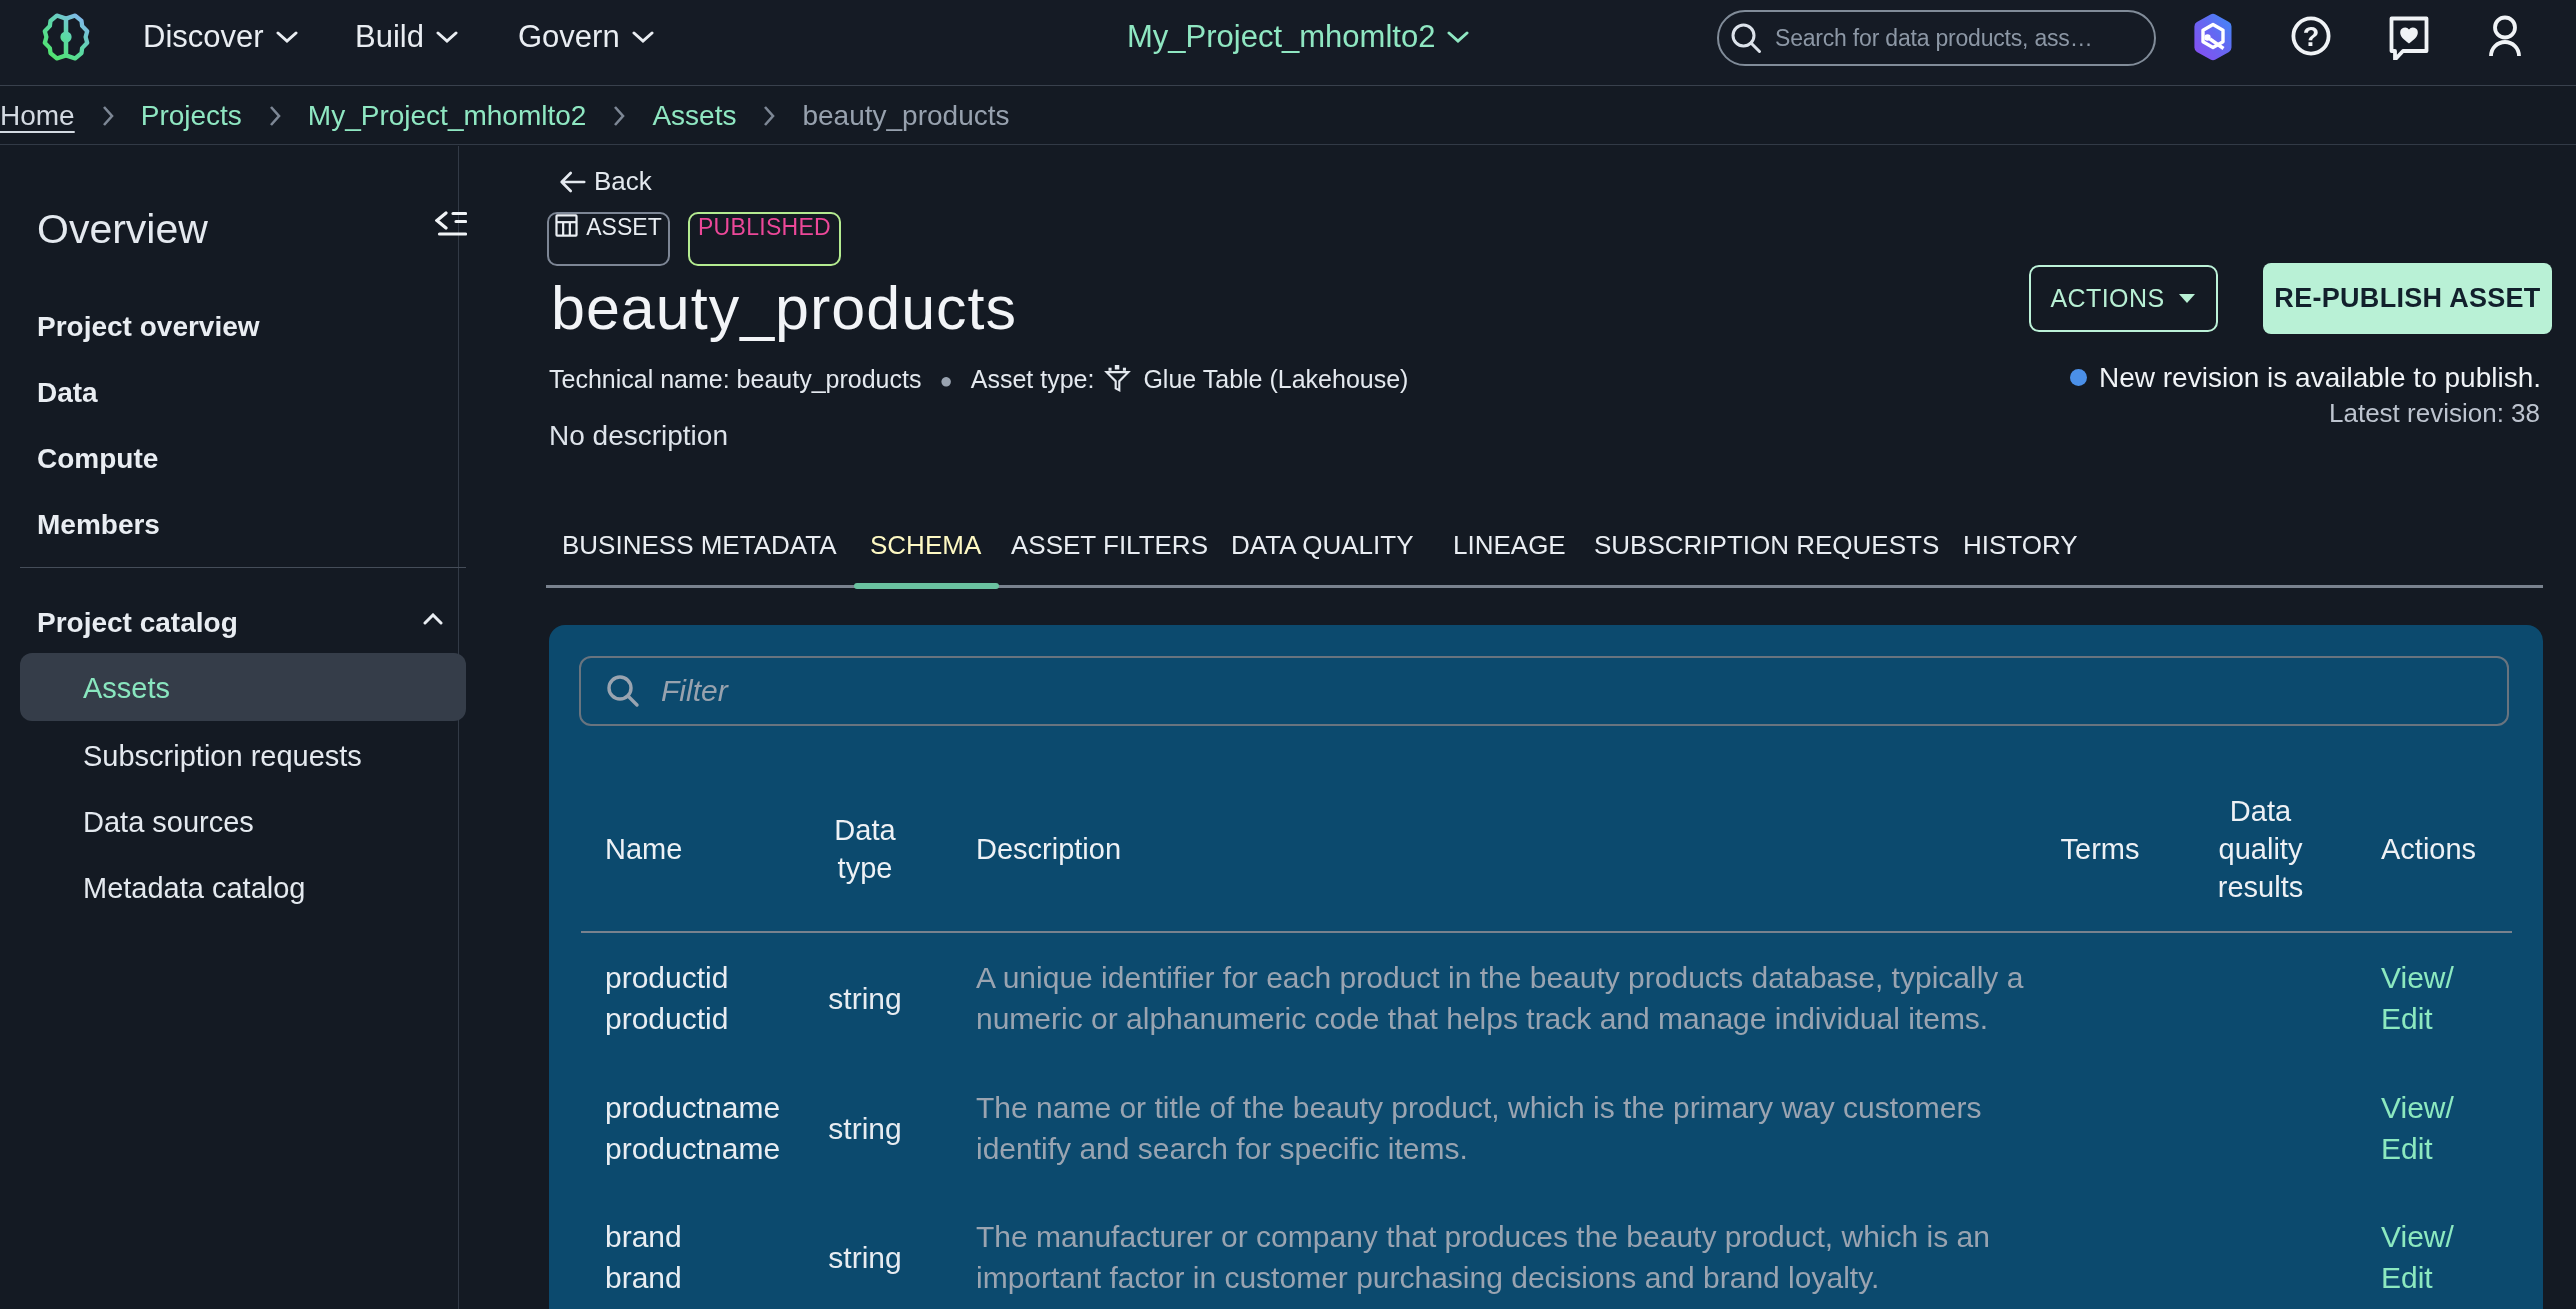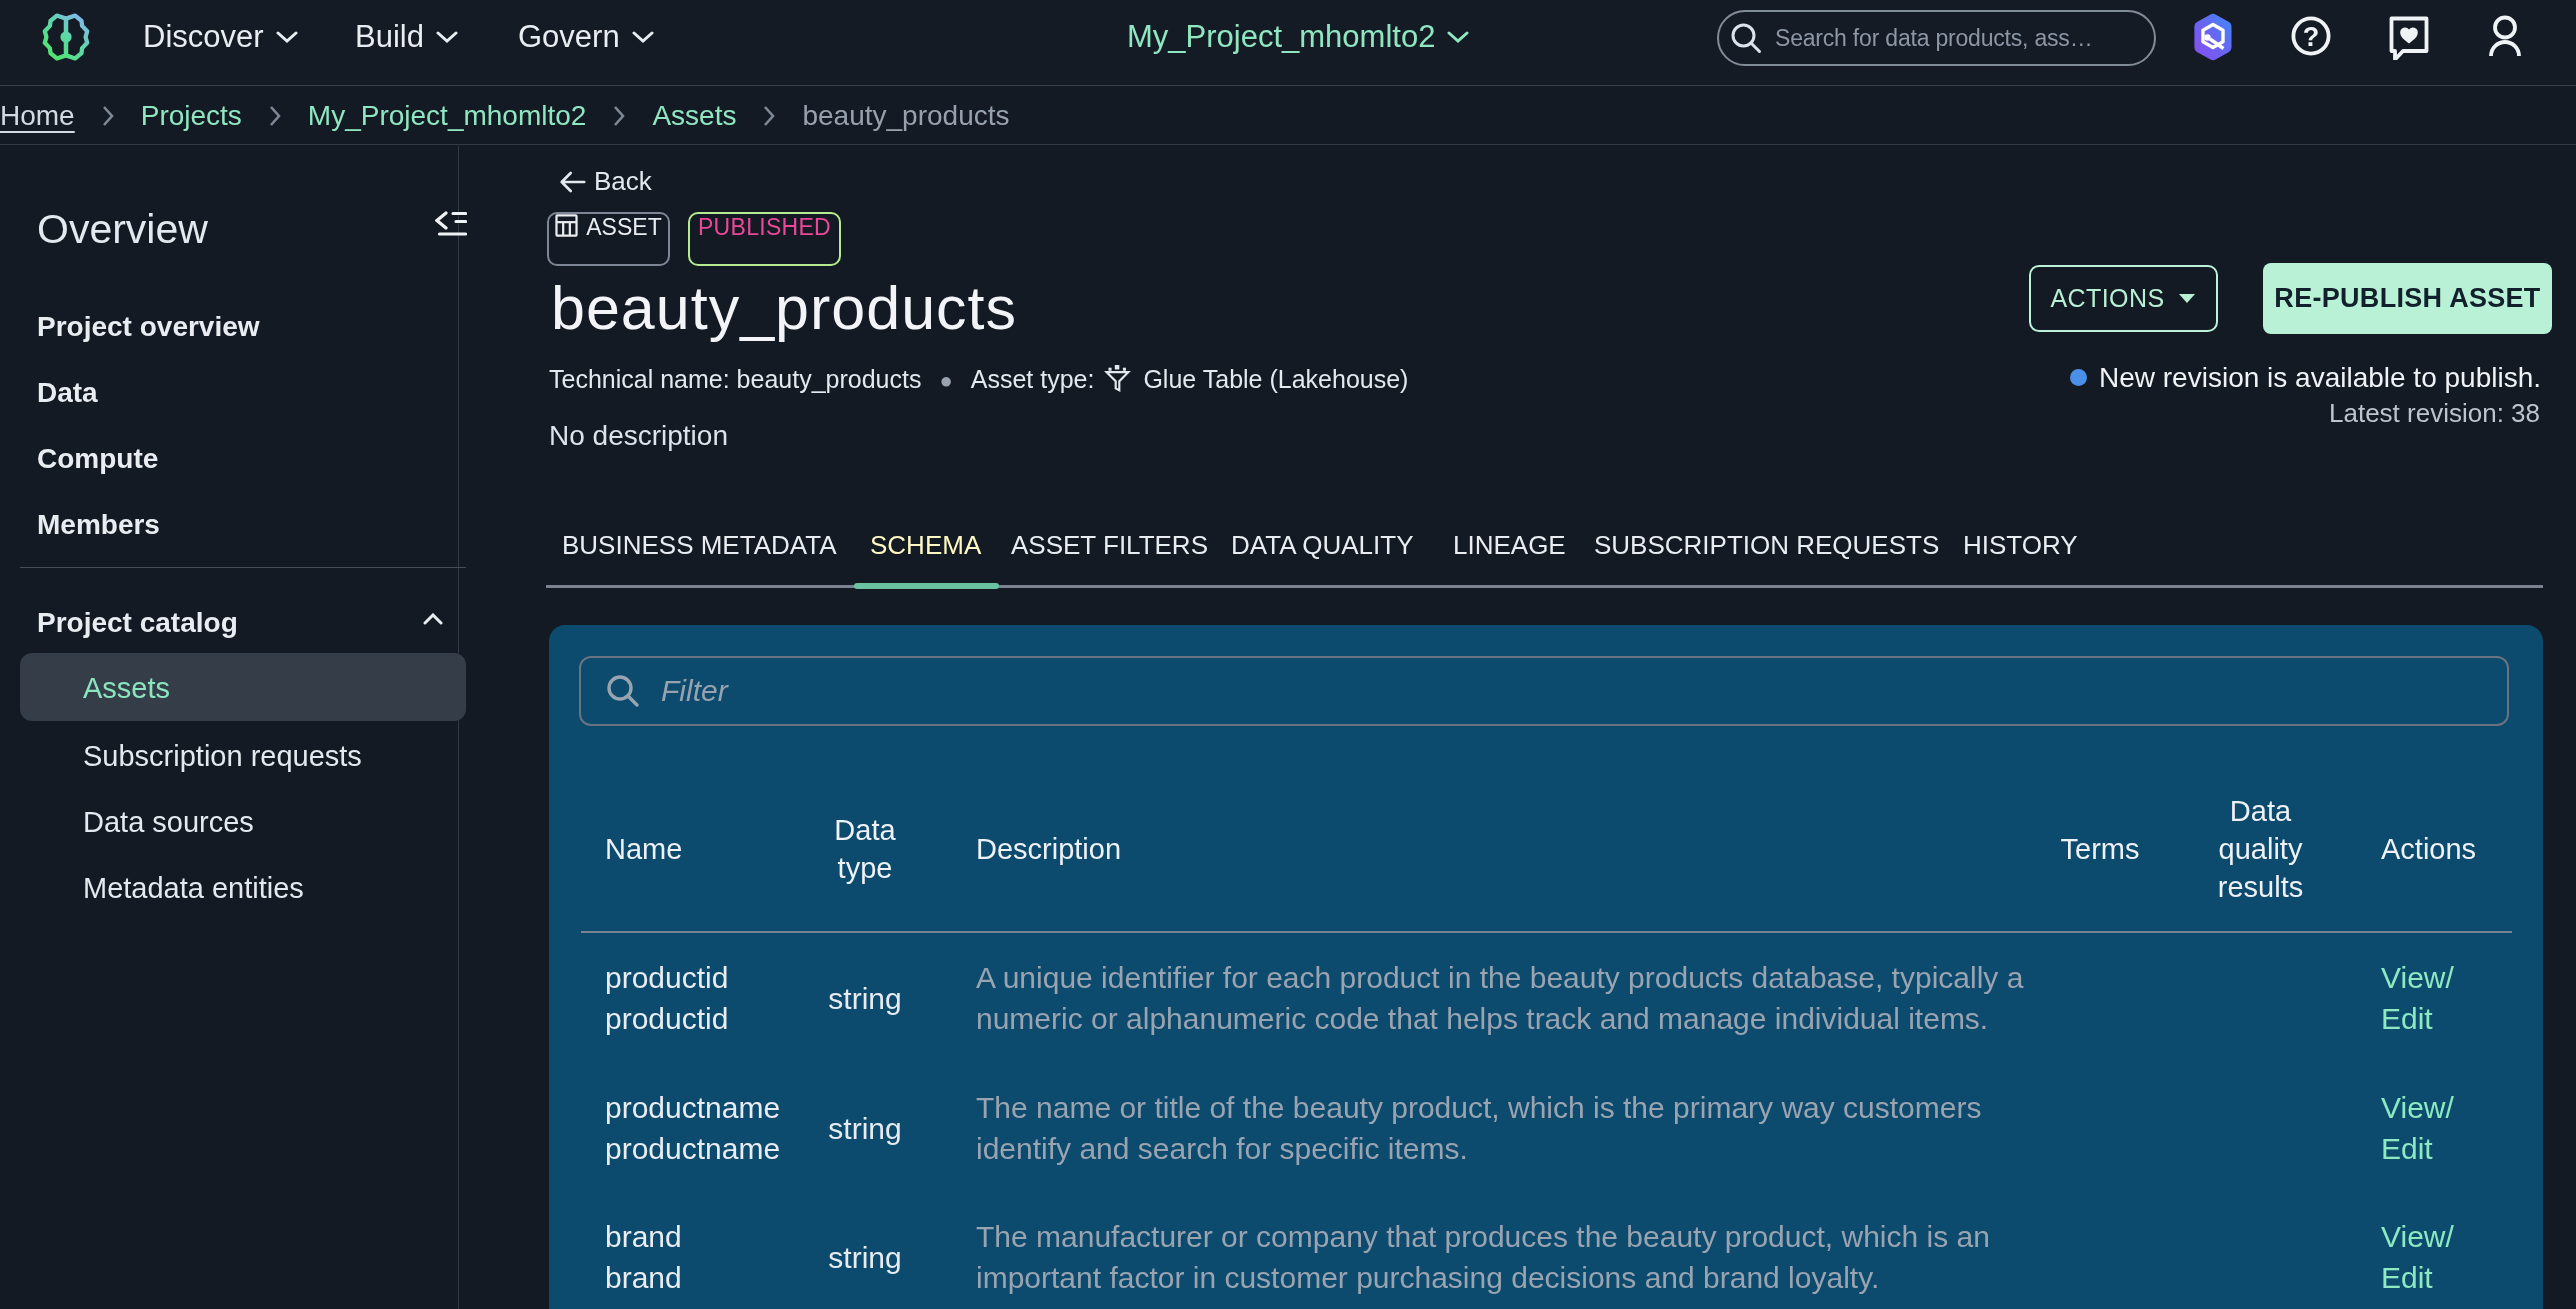--- a/index.html
+++ b/index.html
@@ -166,21 +166,21 @@
   <div class="sb-item" style="top:363px;">Members</div>
   <div class="sb-divider"></div>
   <div class="sb-item" style="top:461px;">Project catalog</div>
   <svg style="position:absolute;left:423px;top:467px;" width="20" height="12" viewBox="0 0 20 12">
       <path d="M2 10 L10 2 L18 10" fill="none" stroke="#e9edf2" stroke-width="3" stroke-linecap="round"></path>
     </svg>
   <div class="sb-sel"></div>
   <div class="sb-sub" style="top:526px; color:#89e6bf;">Assets</div>
   <div class="sb-sub" style="top:594px;">Subscription requests</div>
   <div class="sb-sub" style="top:660px;">Data sources</div>
-  <div class="sb-sub" style="top:726px;">Metadata entities</div>
+  <div class="sb-sub" style="top:726px;">Metadata catalog</div>
 </div>
 <div class="back">
   <svg width="27" height="22" viewBox="0 0 30 24">
       <path d="M13 2 L3 12 L13 22 M3 12 L28 12" fill="none" stroke="#e4e9ef" stroke-width="3" stroke-linecap="round" stroke-linejoin="round"></path>
     </svg>
   Back
 </div>
 <div class="badge asset">
   <svg width="23" height="23" viewBox="0 0 31 31">
       <g fill="none" stroke="#e9edf2" stroke-width="3">

